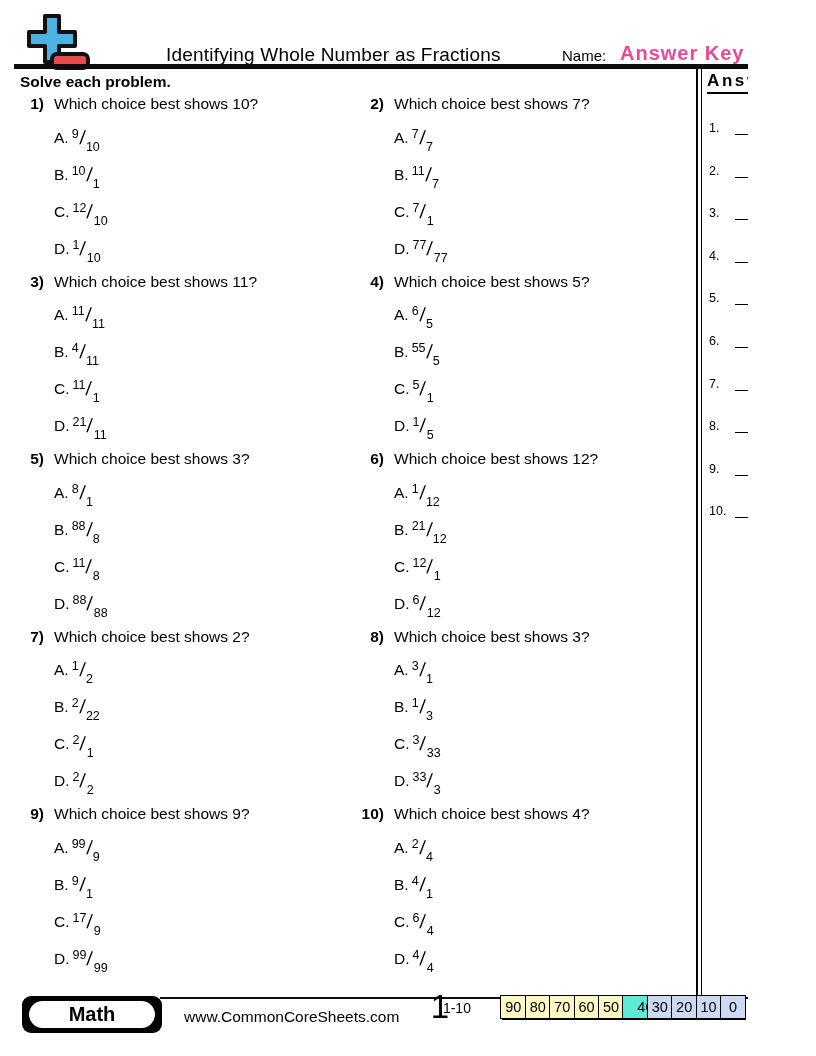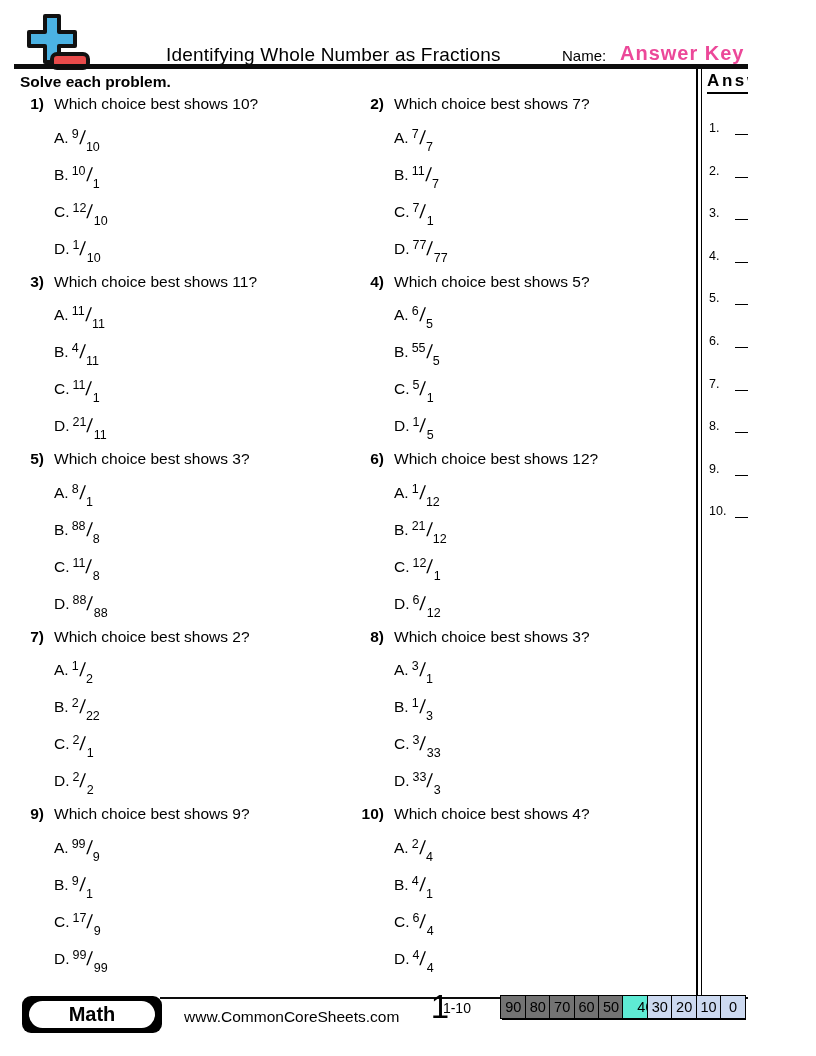--- a/index.html
+++ b/index.html
@@ -45,21 +45,21 @@
   .footer-rule { position:absolute; left:160px; top:997px; width:656px; height:2px; background:#0d0d0d; }
   .subject-badge { position:absolute; left:22px; top:996px; width:140px; height:37px; background:#000; border-radius:9px; }
   .subject-pill { position:absolute; left:7px; top:5px; right:7px; bottom:5px; background:#ffffff; border-radius:14px;
                   display:flex; align-items:center; justify-content:center; font-size:20px; font-weight:bold; }
   .website { position:absolute; left:176px; top:1008px; font-size:15.5px;margin-left:8px; }
   .page-number { position:absolute; left:400px; top:988px; width:80px; text-align:center; font-size:33px; }
   .score-strip { position:absolute; right:2px; top:995px; display:flex; align-items:center;gap:24px; }
   .score-label { font-size:14px; margin-right:7px; }
   .score-cells { display:flex; border-bottom:1.6px solid #000; }
   .score-cell { width:26px; height:24px; border:1.6px solid #000; margin-left:-1.6px;
-                display:flex; align-items:center; justify-content:center; font-size:14.5px; background:#737373; }
+                display:flex; align-items:center; justify-content:center; font-size:14.5px; background:#fef9c3; }
   .score-cell.hl { background:#ccd9f0; }
 </style>
 </head>
 <body>
 
 <div class="page">
 
   <div class="logo">
     <svg width="78" height="58" viewBox="0 0 78 58">
       <path d="M25 3 h14 v16 h16 v14 h-16 v16 h-14 v-16 h-16 v-14 h16 z" fill="#4bb2e3" stroke="#111" stroke-width="4" stroke-linejoin="round"></path>

